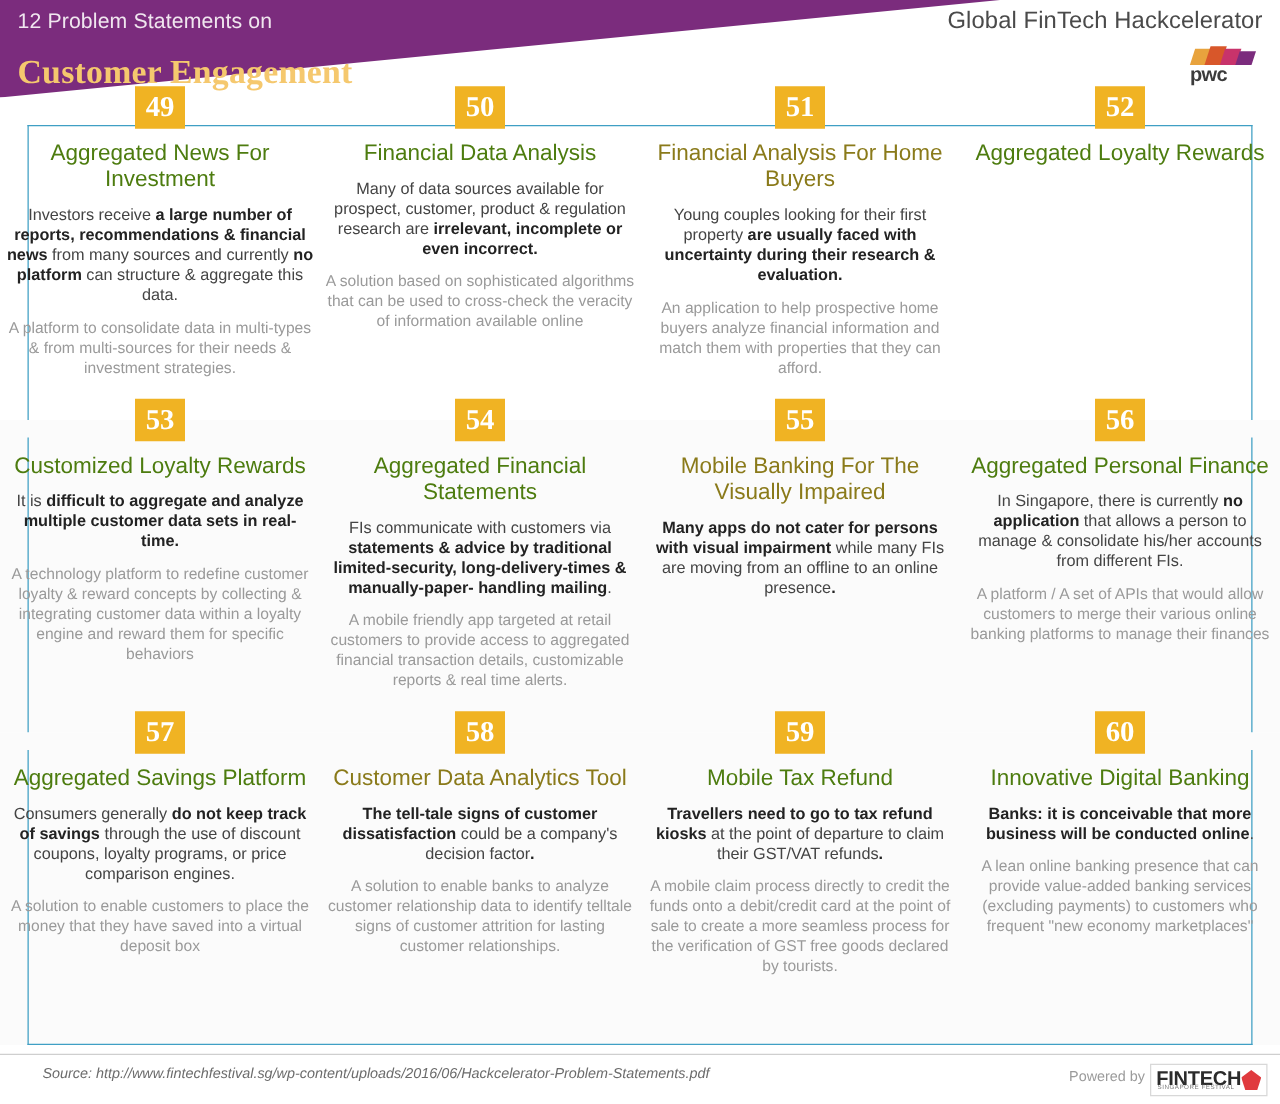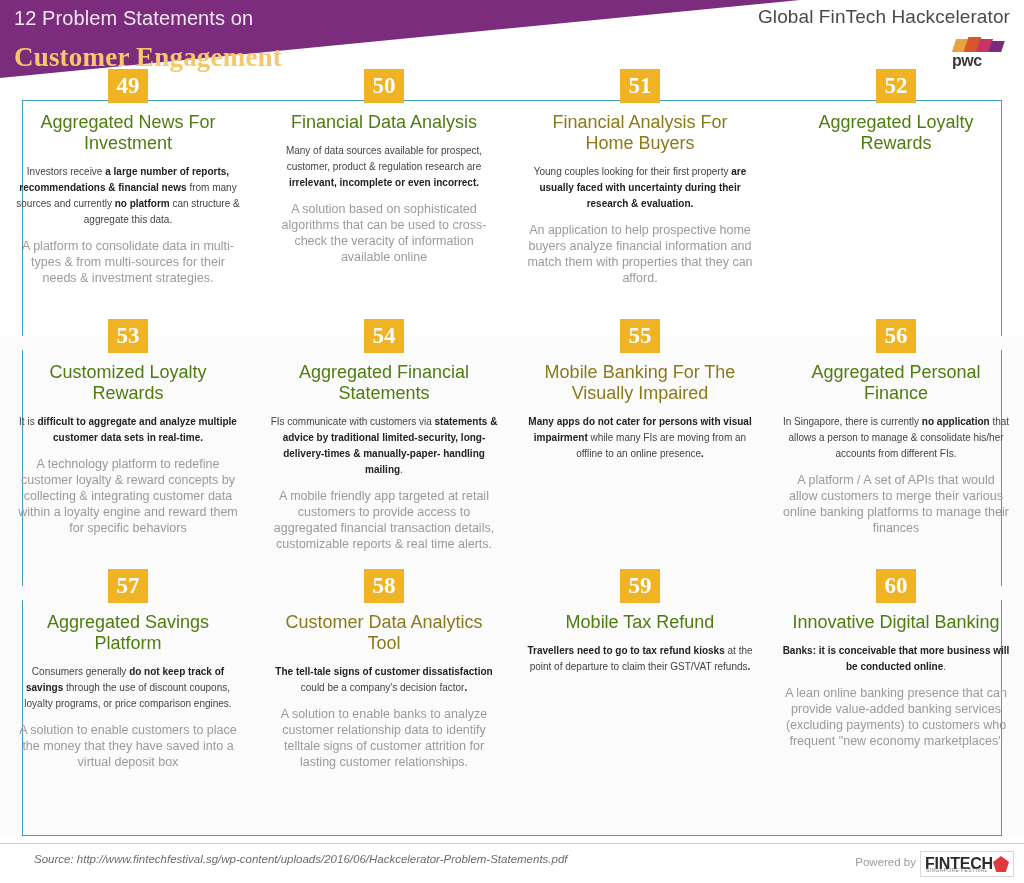--- a/index.html
+++ b/index.html
@@ -24,21 +24,21 @@
   .header-purple {
     position: absolute;
     left: 0; top: 0;
     width: 1024px; height: 86px;
     background: #7b2c7d;
     clip-path: polygon(0 0, 800px 0, 0 78px);
   }
   .header-title-small {
     position: absolute;
     left: 14px; top: 7px;
-    font-size: 20px;
+    font-size: 17px;
     color: #f0e6ef;
     letter-spacing: 0.1px;
     text-align: right;
   }
   .header-title-big {
     position: absolute;
     left: 14px; top: 42px;
     font-size: 27px;
     font-weight: bold;
     color: #f5c86e;
@@ -92,21 +92,21 @@
   }
 
   .row-cells {
     position: absolute;
     left: 0; top: 0;
     width: 1024px; height: 250px;
     display: flex;
   }
   .cell {
     width: 25%;
-    padding: 0 14px;
+    padding: 0 4px;
     text-align: center;
     position: relative;
   }
 
   .numbox {
     width: 40px; height: 34px;
     margin: 0 auto;
     background: #f0b323;
     color: #ffffff;
     font-size: 23px;
@@ -120,21 +120,21 @@
   .cell-title {
     font-size: 18px;
     line-height: 21px;
     color: #4d7c0f;
     margin-top: -8px;
     margin-bottom: 10px;
     font-weight: normal;
   }
   .cell-title.dark { color: #8a7a1a; }
   .cell-p1 {
-    font-size: 10px;
+    font-size: 13px;
     line-height: 16px;
     color: #444;
     margin-bottom: 10px;
   }
   .cell-p1 b { color: #222; }
   .cell-p2 {
     font-size: 12.5px;
     line-height: 16px;
     color: #9a9a9a;
   }
@@ -282,20 +282,21 @@
       <div class="cell">
         <div class="numbox">58</div>
         <div class="cell-title dark">Customer Data Analytics Tool</div>
         <div class="cell-p1"><b>The tell-tale signs of customer dissatisfaction</b> could be a company's decision factor<b>.</b></div>
         <div class="cell-p2">A solution to enable banks to analyze customer relationship data to identify telltale signs of customer attrition for lasting customer relationships.</div>
       </div>
       <div class="cell">
         <div class="numbox">59</div>
         <div class="cell-title">Mobile Tax Refund</div>
         <div class="cell-p1"><b>Travellers need to go to tax refund kiosks</b> at the point of departure to claim their GST/VAT refunds<b>.</b></div>
+        <div class="cell-p2">A mobile claim process directly to credit the funds onto a debit/credit card at the point of sale to create a more seamless process for the verification of GST free goods declared by tourists.</div>
       </div>
       <div class="cell">
         <div class="numbox">60</div>
         <div class="cell-title">Innovative Digital Banking</div>
         <div class="cell-p1"><b>Banks: it is conceivable that more business will be conducted online</b>.</div>
         <div class="cell-p2">A lean online banking presence that can provide value-added banking services (excluding payments) to customers who frequent "new economy marketplaces"</div>
       </div>
     </div>
   </div>
 

